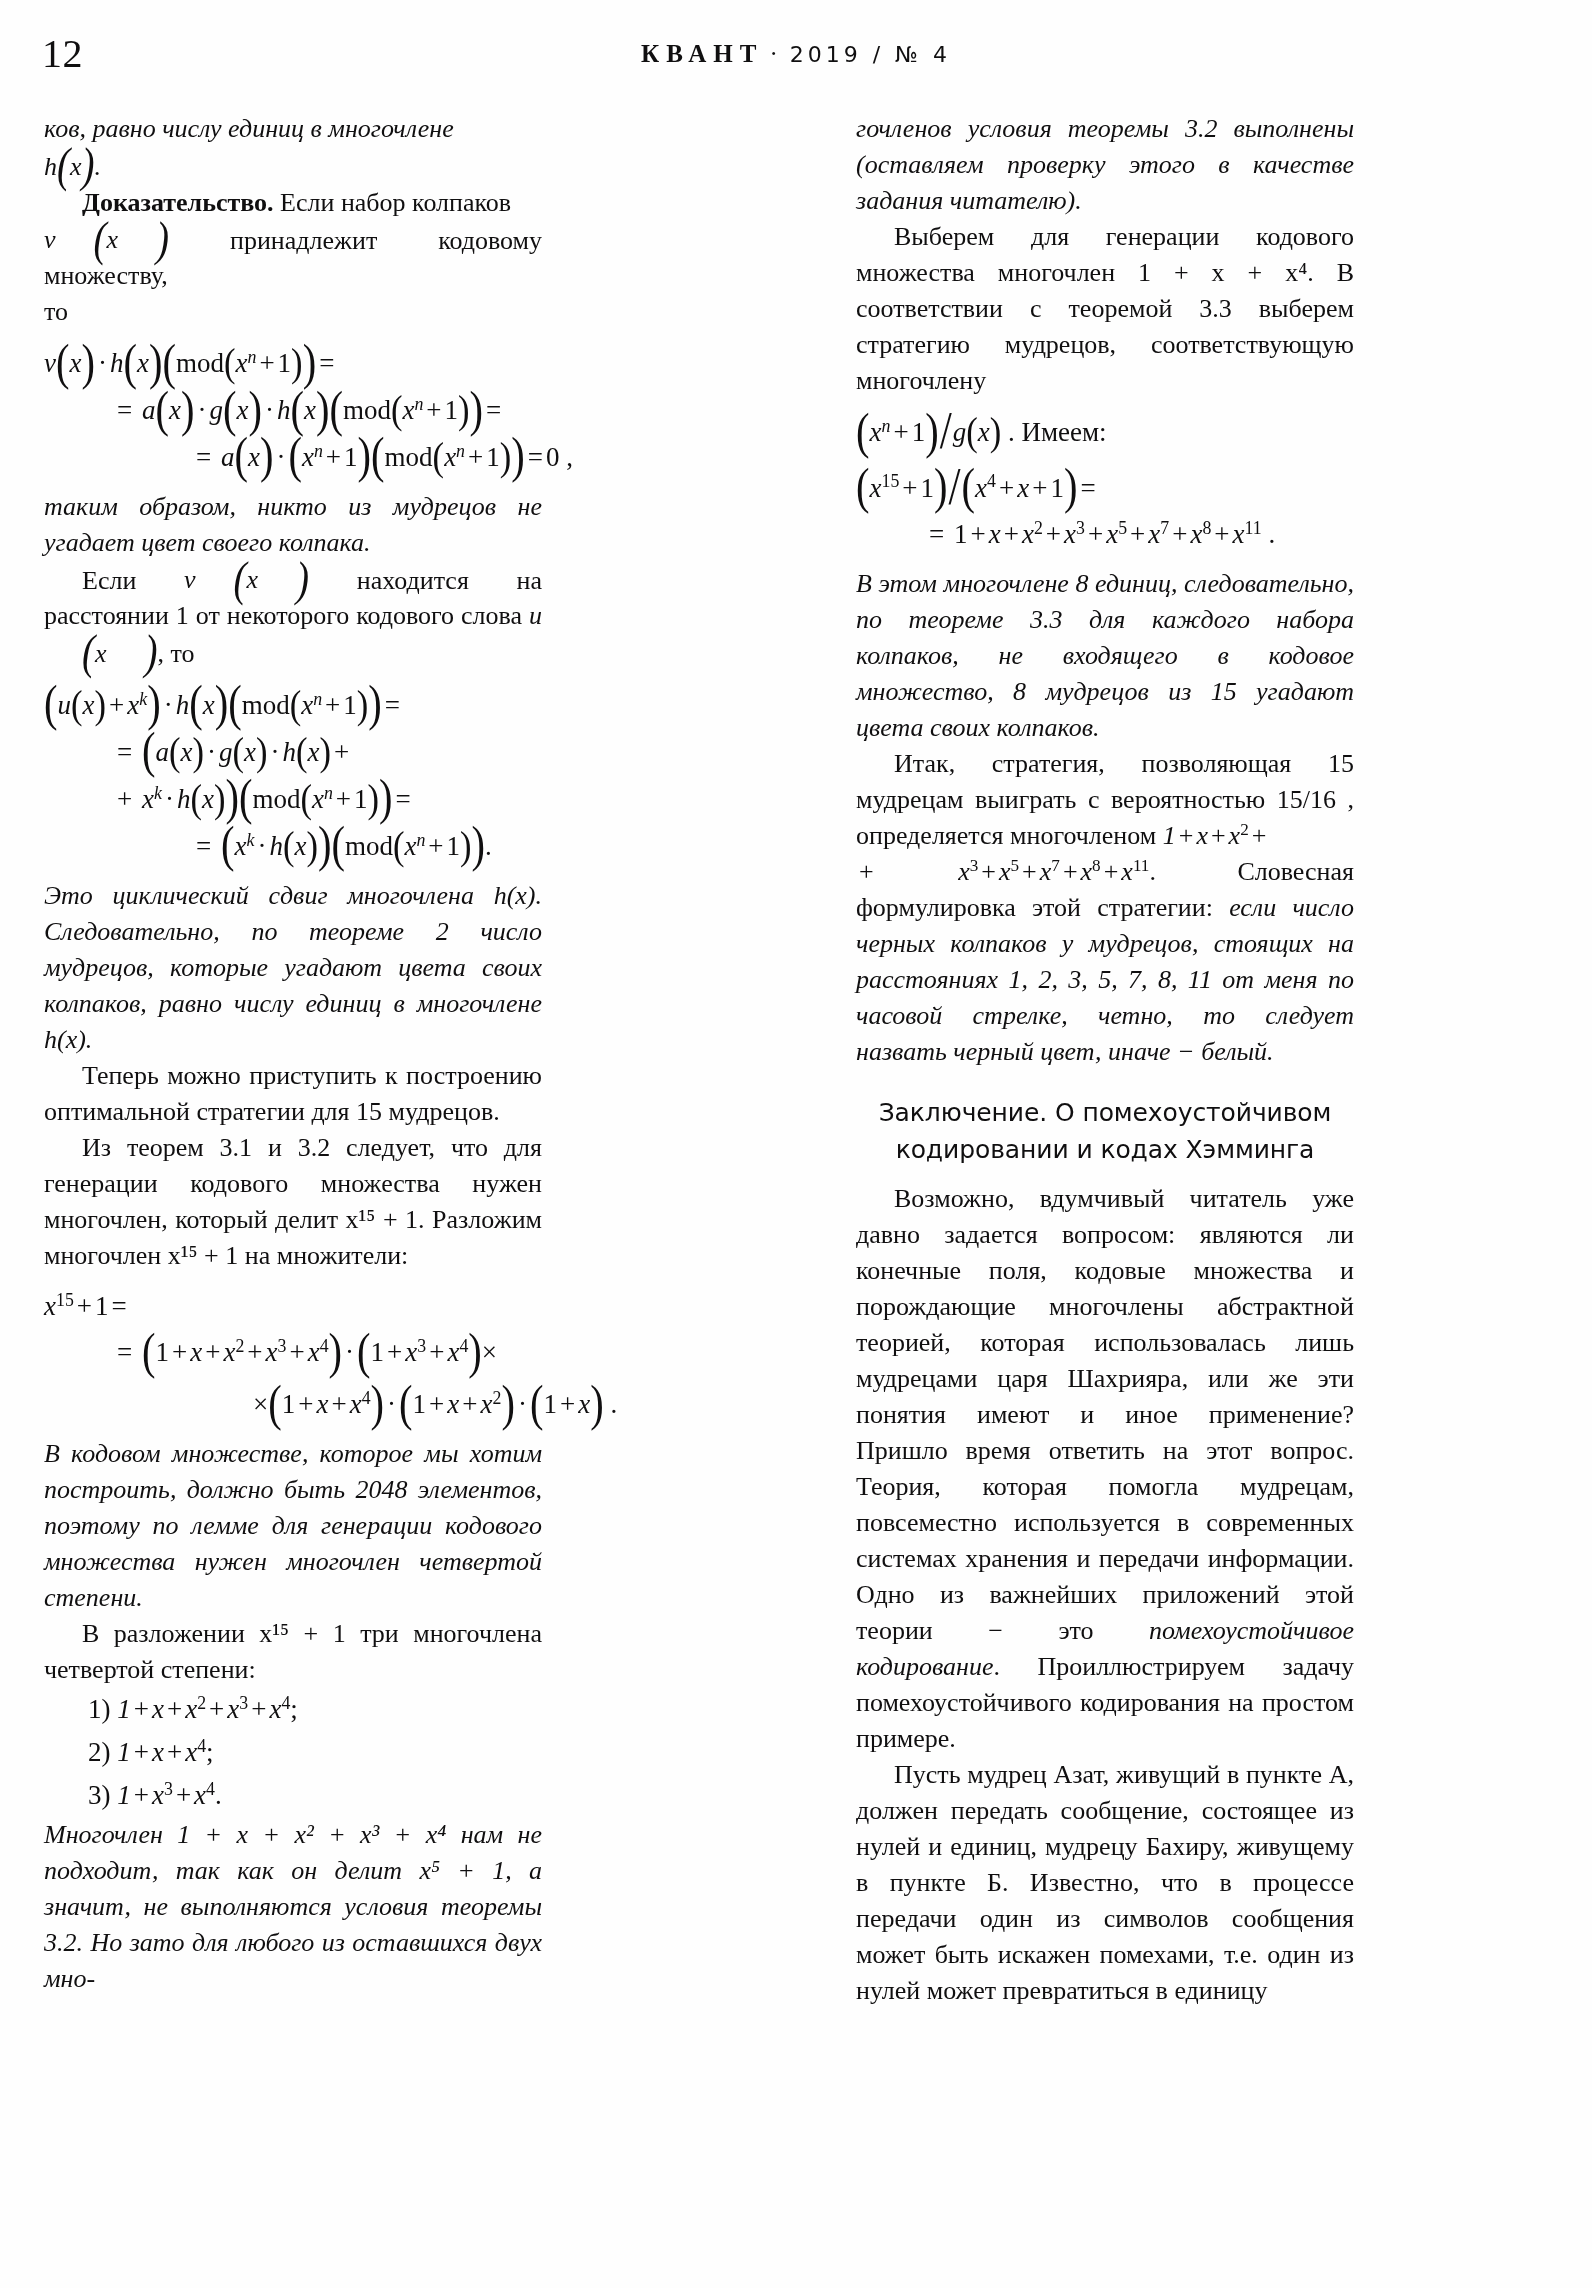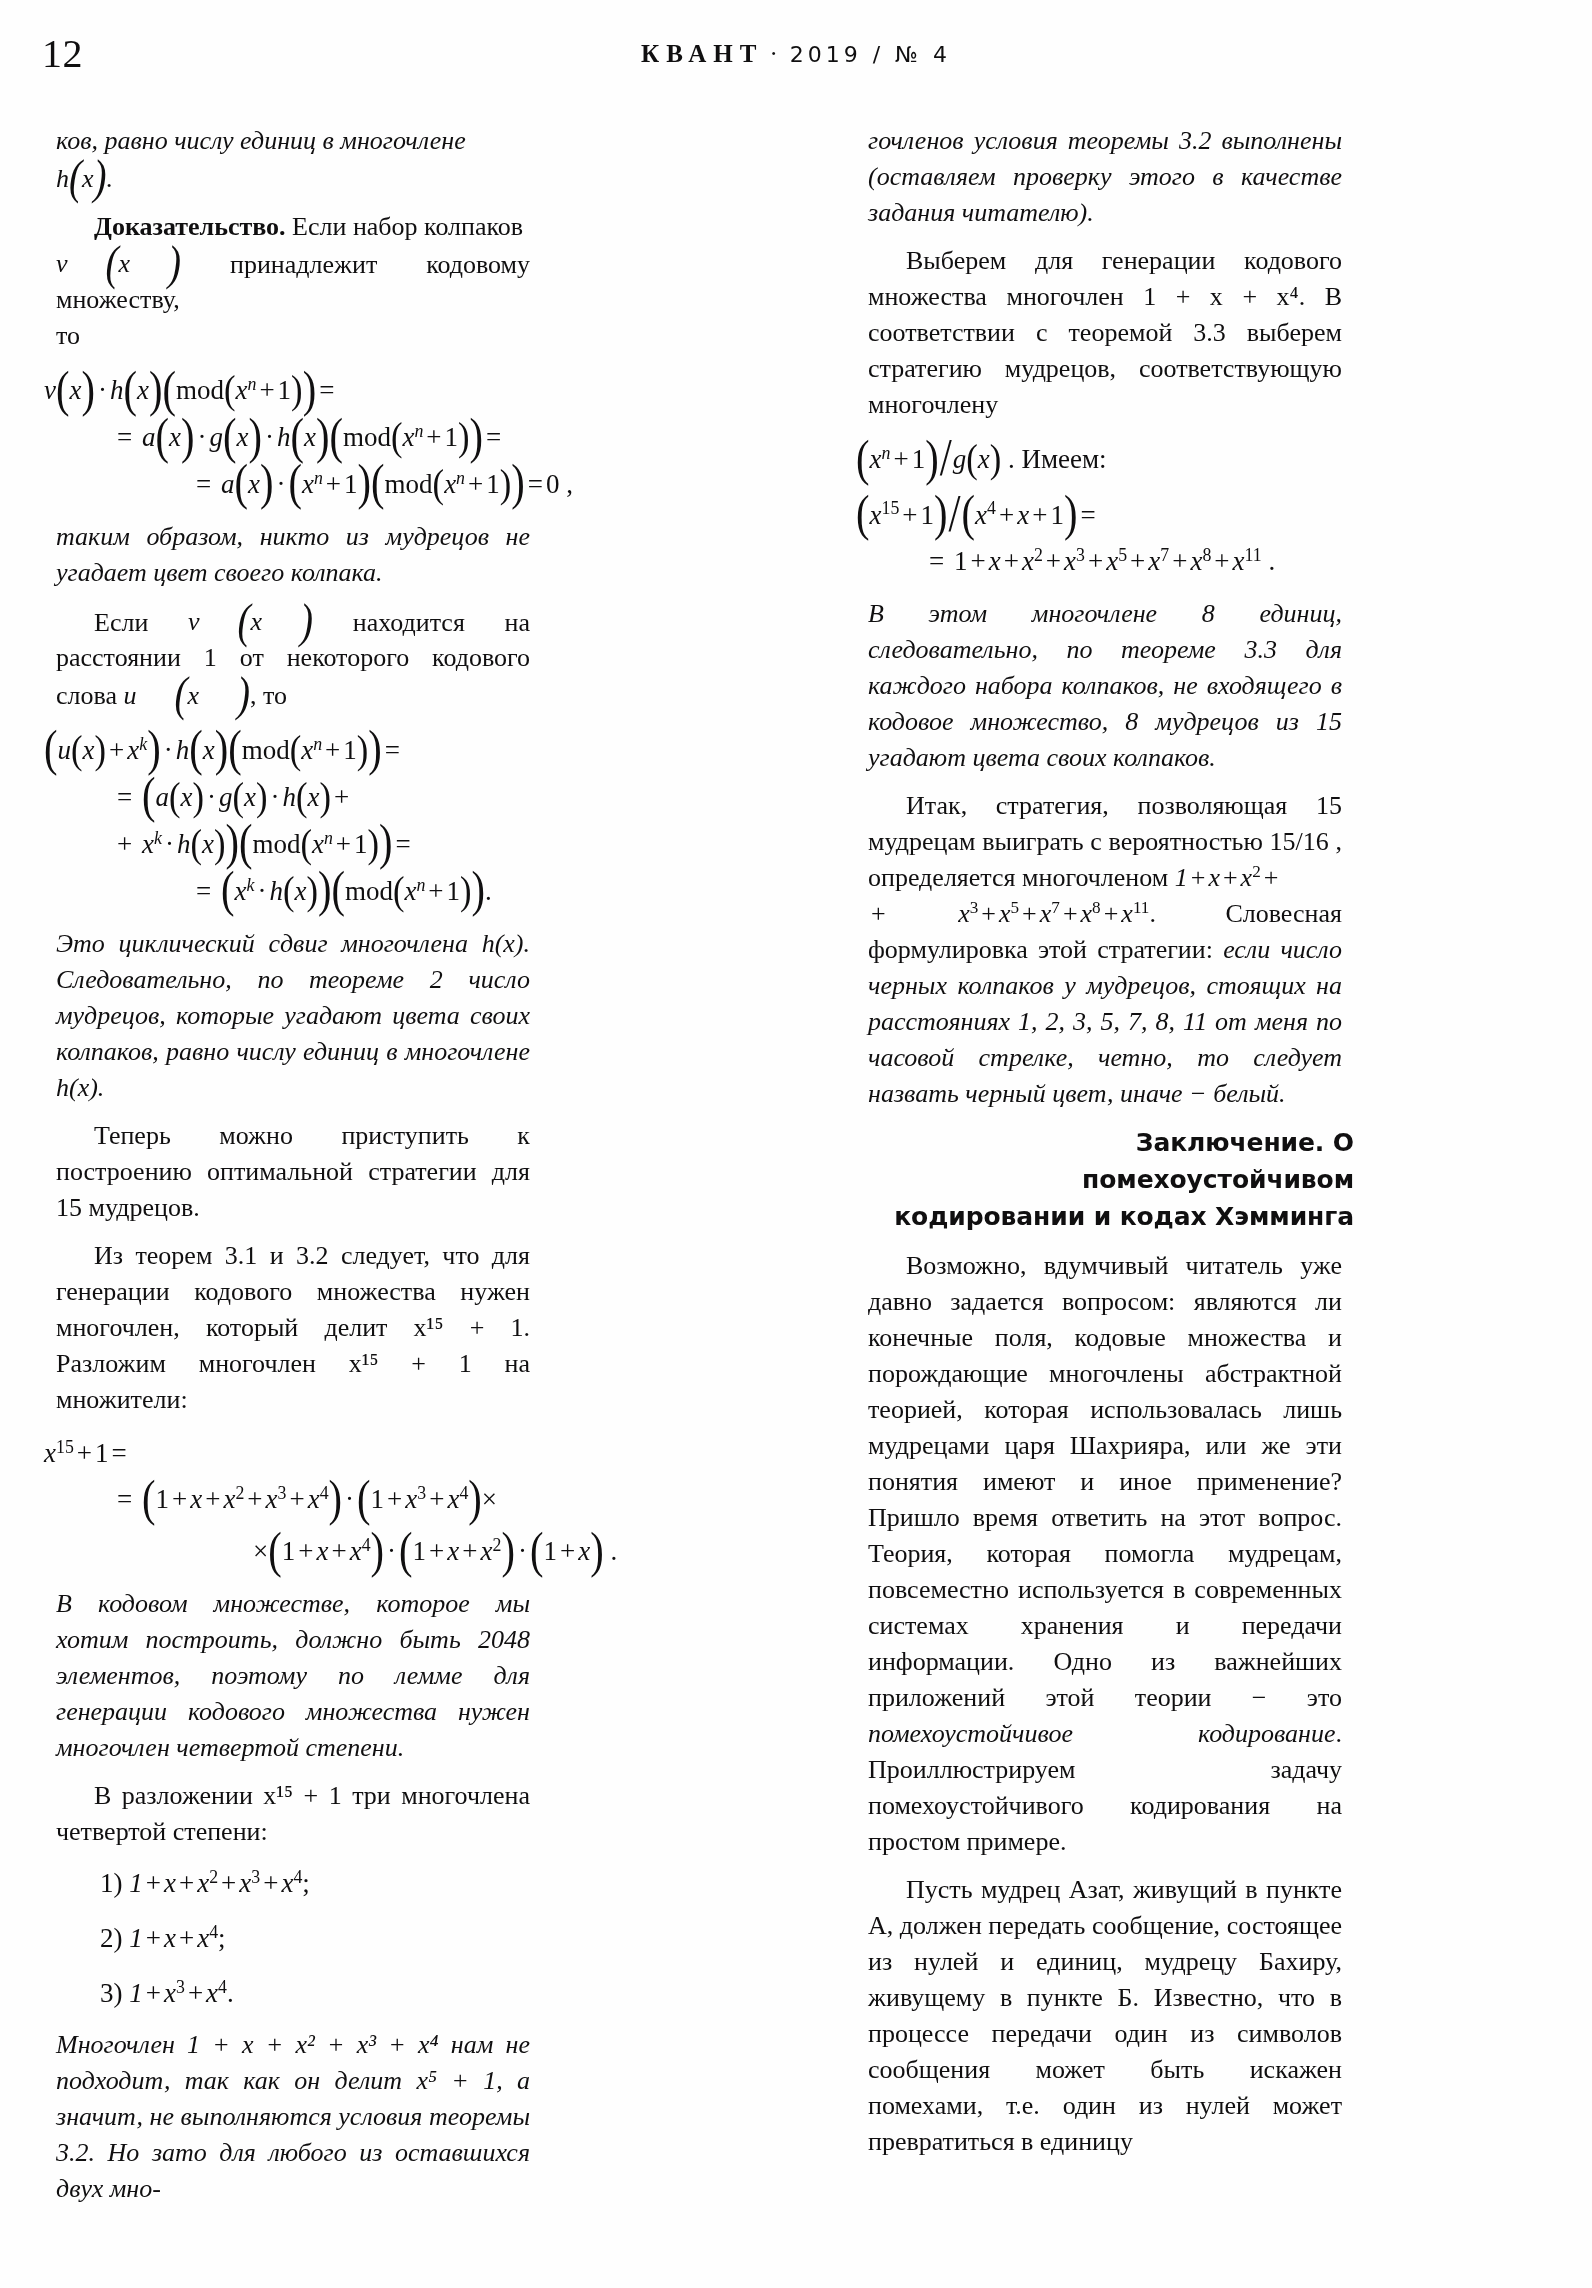--- a/index.html
+++ b/index.html
@@ -85,21 +85,21 @@
     font-size: 26px;
     line-height: 36px;
     text-align: justify;
     text-justify: inter-word;
     hyphens: manual;
   }
   .col-left  { left: 44px; }
   .col-right { left: 856px; }
 
   p {
-    margin: 12px;
+    margin: 0;
     text-indent: 38px;
     text-align: justify;
   }
   p.cont { text-indent: 0; font-style: italic; }
 
   
   .eq {
     text-align: left;
     margin: 9px 0 9px 0;
     font-size: 27px;
@@ -129,26 +129,26 @@
 
   
   .lead-italic {
     font-style: italic;
     text-indent: 0;
   }
 
   
   .sec-head {
     font-family: "DejaVu Sans", "Liberation Sans", sans-serif;
-    font-weight: 700;
+    font-weight: 400;
     font-size: 25px;
     line-height: 37px;
-    text-align: right;
+    text-align: center;
     text-indent: 0;
-    margin: 12px 0 13px 0;
+    margin: 24px 0 13px 0;
     letter-spacing: -0.1px;
   }
 
   .list-item {
     text-indent: 0;
     padding-left: 44px;
     font-size: 27px;
     line-height: 43px;
     white-space: nowrap;
   }

